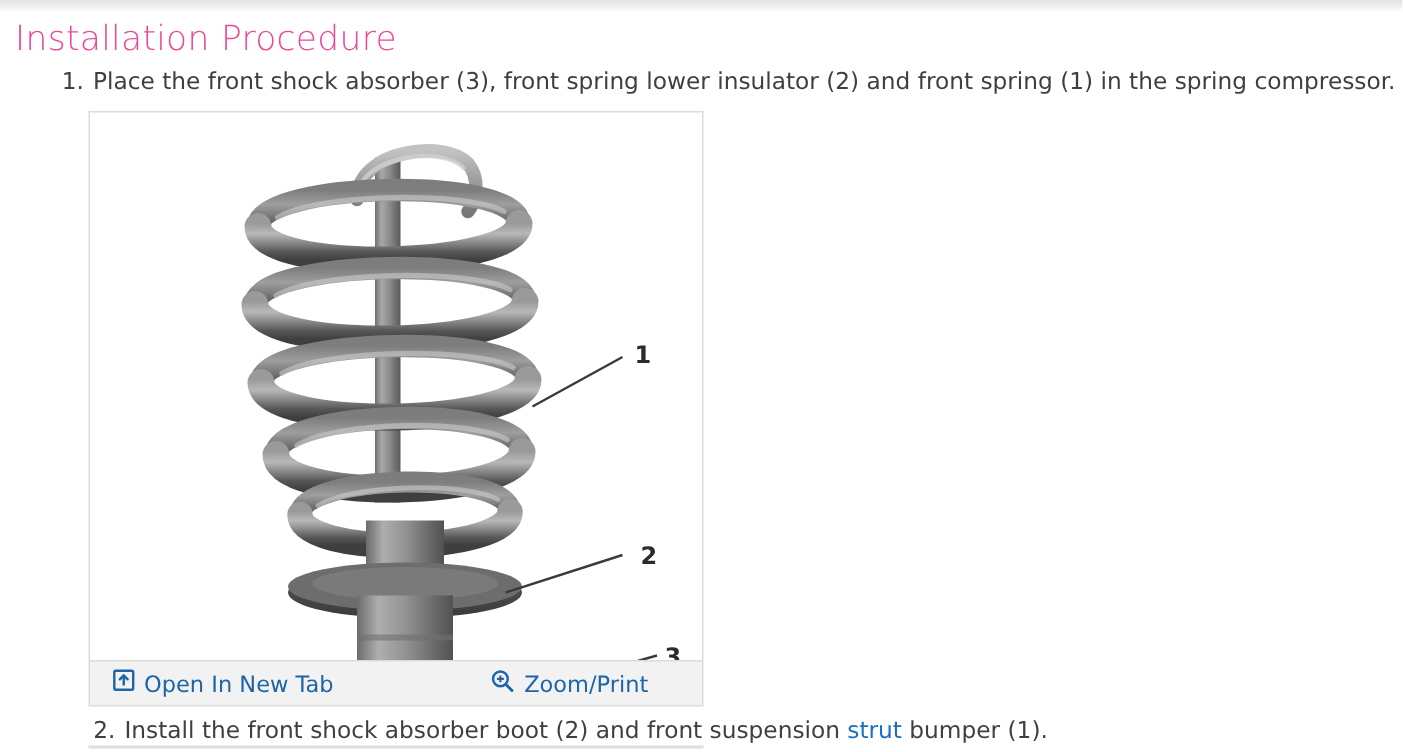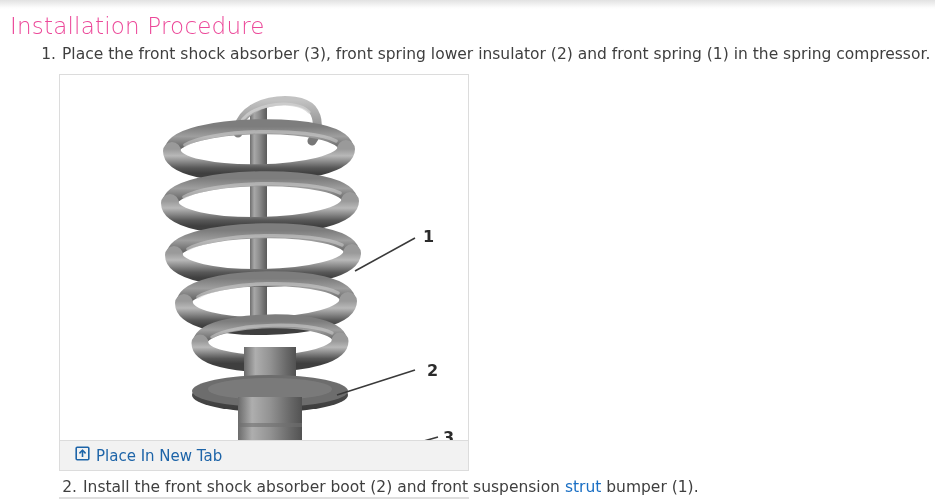--- a/index.html
+++ b/index.html
@@ -243,21 +243,32 @@
 
   <div id="figure-toolbar">
     <a id="open-new-tab-link" class="toolbar-link">
       <span class="tb-icon">
         <svg width="15" height="15" viewBox="0 0 15 15" xmlns="http://www.w3.org/2000/svg">
           <rect x="1.2" y="1.2" width="12.6" height="12.6" rx="1" fill="none" stroke="#1d64a8" stroke-width="1.6"></rect>
           <line x1="7.5" y1="11" x2="7.5" y2="4.6" stroke="#1d64a8" stroke-width="1.6"></line>
           <path d="M4.9 6.9 L7.5 4.2 L10.1 6.9" fill="none" stroke="#1d64a8" stroke-width="1.6" stroke-linecap="round" stroke-linejoin="round"></path>
         </svg>
       </span>
-      <span>Place In New Tab</span>
+      <span>Open In New Tab</span>
+    </a>
+    <a id="zoom-print-link" class="toolbar-link">
+      <span class="tb-icon">
+        <svg width="16" height="16" viewBox="0 0 16 16" xmlns="http://www.w3.org/2000/svg">
+          <circle cx="6.6" cy="6.6" r="4.9" fill="none" stroke="#1d64a8" stroke-width="1.6"></circle>
+          <line x1="6.6" y1="4.3" x2="6.6" y2="8.9" stroke="#1d64a8" stroke-width="1.4"></line>
+          <line x1="4.3" y1="6.6" x2="8.9" y2="6.6" stroke="#1d64a8" stroke-width="1.4"></line>
+          <line x1="10.3" y1="10.3" x2="14.3" y2="14.3" stroke="#1d64a8" stroke-width="2" stroke-linecap="round"></line>
+        </svg>
+      </span>
+      <span>Zoom/Print</span>
     </a>
   </div>
 </div>
 
 <div class="proc-item" id="item-2">
   <span class="item-num">2.</span><span>Install the front shock absorber boot (2) and front suspension </span><a class="link-inline">strut</a><span> bumper (1).</span>
 </div>
 
 <div id="bottom-edge"></div>
 

